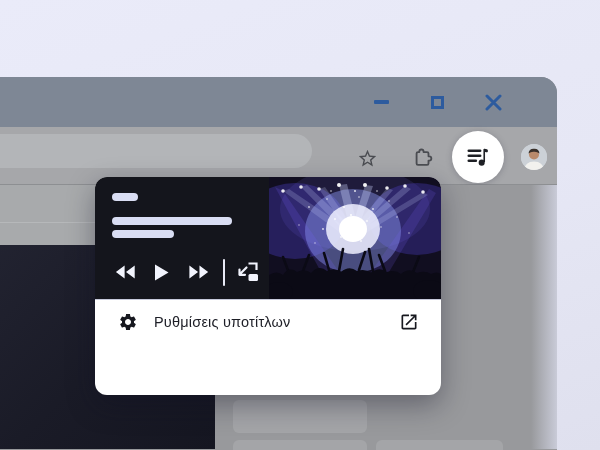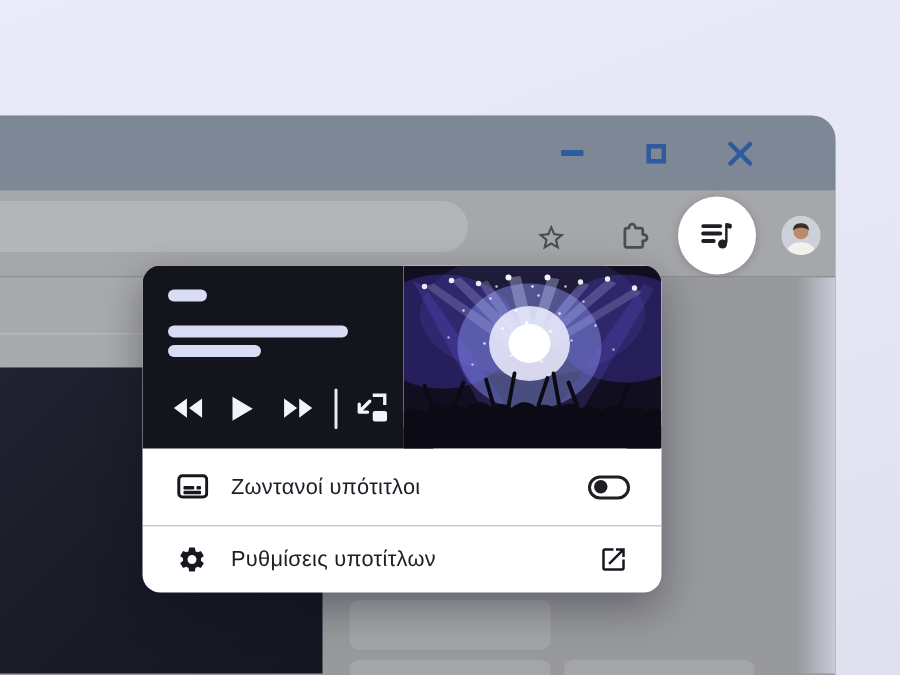--- a/index.html
+++ b/index.html
@@ -256,34 +256,20 @@
             <path d="M116 94 L110 78"></path>
               <path d="M144 95 L150 80"></path>
           </g>
           <path fill="#0b0a15" d="M0 122 V98 Q8 93 14 98 Q20 89 28 95 Q36 91 42 96 Q50 87 58 94 Q66 90 72 95 Q80 88 88 94 Q96 91 102 96 Q110 89 118 95 Q126 92 132 97 Q140 90 148 96 Q156 93 162 97 Q168 94 172 97 V122 Z"></path>
           <ellipse cx="10" cy="115" rx="14" ry="10" fill="#0b0a15"></ellipse>
           <ellipse cx="160" cy="114" rx="16" ry="11" fill="#0b0a15"></ellipse>
         </svg>
       </div>
     </div>
 
-    <div class="menu-row row-captions">
-      <span class="icon-box">
-        <svg width="21" height="17" viewBox="0 0 21 17">
-          <rect x="1.2" y="1.2" width="18.6" height="14.2" rx="2.4" fill="none" stroke="#17181f" stroke-width="2"></rect>
-          <rect x="4.3" y="8" width="7.2" height="2.3" rx="0.6" fill="#17181f"></rect>
-          <rect x="13" y="8" width="3" height="2.3" rx="0.6" fill="#17181f"></rect>
-          <rect x="4.3" y="11.2" width="11.7" height="2.3" rx="0.6" fill="#17181f"></rect>
-        </svg>
-      </span>
-      <span class="row-label">Ζωντανοί υπότιτλοι</span>
-      <button class="toggle">
-        <span class="toggle-knob"></span>
-      </button>
-    </div>
 
     <div class="menu-divider"></div>
 
     <div class="menu-row row-settings">
       <span class="icon-box">
         <svg width="20" height="20" viewBox="0 0 24 24">
           <path fill="#17181f" d="M19.14,12.94c0.04-0.3,0.06-0.61,0.06-0.94c0-0.32-0.02-0.64-0.07-0.94l2.03-1.58c0.18-0.14,0.23-0.41,0.12-0.61 l-1.92-3.32c-0.12-0.22-0.37-0.29-0.59-0.22l-2.39,0.96c-0.5-0.38-1.03-0.7-1.62-0.94L14.4,2.81c-0.04-0.24-0.24-0.41-0.48-0.41 h-3.84c-0.24,0-0.43,0.17-0.47,0.41L9.25,5.35C8.66,5.59,8.12,5.92,7.63,6.29L5.24,5.33c-0.22-0.08-0.47,0-0.59,0.22L2.74,8.87 C2.62,9.08,2.66,9.34,2.86,9.48l2.03,1.58C4.84,11.36,4.8,11.69,4.8,12s0.02,0.64,0.07,0.94l-2.03,1.58 c-0.18,0.14-0.23,0.41-0.12,0.61l1.92,3.32c0.12,0.22,0.37,0.29,0.59,0.22l2.39-0.96c0.5,0.38,1.03,0.7,1.62,0.94l0.36,2.54 c0.05,0.24,0.24,0.41,0.48,0.41h3.84c0.24,0,0.44-0.17,0.47-0.41l0.36-2.54c0.59-0.24,1.13-0.56,1.62-0.94l2.39,0.96 c0.22,0.08,0.47,0,0.59-0.22l1.92-3.32c0.12-0.22,0.07-0.47-0.12-0.61L19.14,12.94z M12,15.6c-1.98,0-3.6-1.62-3.6-3.6 s1.62-3.6,3.6-3.6s3.6,1.62,3.6,3.6S13.98,15.6,12,15.6z"></path>
         </svg>
       </span>
       <span class="row-label">Ρυθμίσεις υποτίτλων</span>

